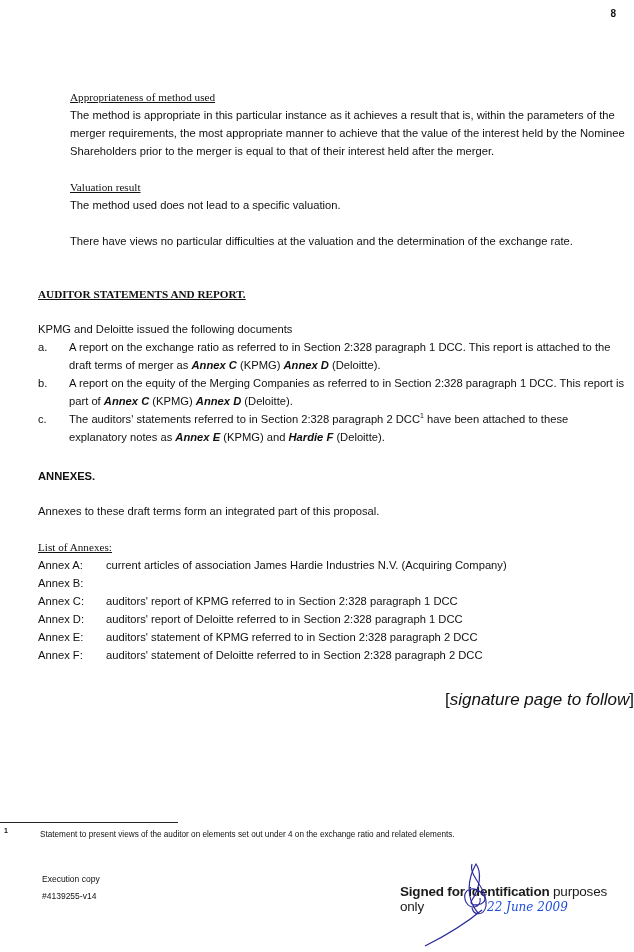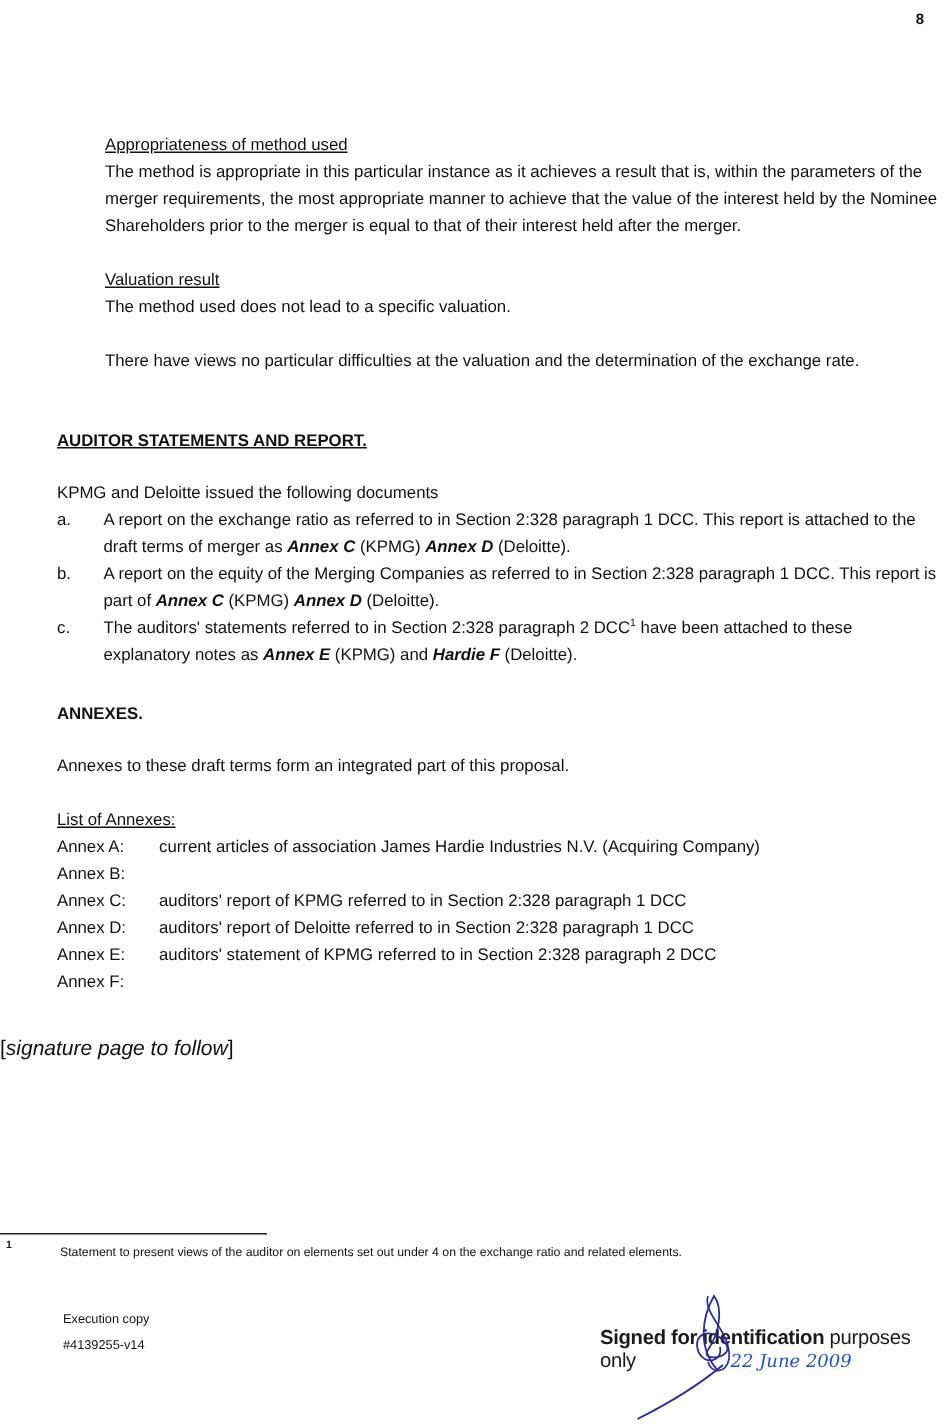--- a/index.html
+++ b/index.html
@@ -2,40 +2,40 @@
 <html><head>
 <meta charset="utf-8">
 <style>
   html, body { margin: 0; padding: 0; background: #ffffff; }
   body {
     width: 634px; height: 952px; position: relative; overflow: hidden;
     font-family: "Liberation Sans", sans-serif; color: #111111;
   }
   .abs { position: absolute; }
   .body-text { font-size: 11.2px; line-height: 18px; }
-  .u { text-decoration: underline; }
+  .u { text-decoration: underline; font-family: Liberation Serif, serif; }
   .page-number { right: 18px; top: 8px; font-size: 10px; font-weight: bold; }
   .sec1 { left: 70px; top: 88px; width: 555px; }
   .sec1 p { margin: 0; }
   .gap { height: 18px; }
   .h2 { font-size: 11.2px; font-weight: bold; }
   .auditor-h { left: 38px; top: 288px; }
   .intro { left: 38px; top: 320px; }
   .list { left: 38px; top: 338px; width: 590px; }
   .list-item { display: flex; }
   .list-marker { width: 31px; flex: none; }
   .list-text { flex: 1; }
   .list-text b { font-style: italic; }
   .annex-h { left: 38px; top: 470px; }
   .annex-intro { left: 38px; top: 502px; }
   .annex-list-title { left: 38px; top: 538px; }
   .annex-table { left: 38px; top: 556px; width: 590px; }
   .annex-row { display: flex; }
   .annex-key { width: 68px; flex: none; }
-  .sig-follow { left: 0; width: 634px; text-align: left; top: 690px; font-size: 14px; }
+  .sig-follow { left: 0; width: 634px; text-align: right; top: 690px; font-size: 17px; }
   .sig-follow i { font-style: italic; }
   .fn-rule { left: 0; top: 822px; width: 178px; border-top: 1px solid #222; }
   .fn-num { left: 4px; top: 827px; font-size: 7px; font-weight: bold; }
   .fn-text { left: 40px; top: 830px; font-size: 8.2px; }
   .exec1 { left: 42px; top: 874px; font-size: 8.5px; }
   .exec2 { left: 42px; top: 891px; font-size: 8.5px; }
   .stamp { left: 400px; top: 884px; font-size: 13.5px; font-weight: bold; color: #1b1b1b; letter-spacing: -0.2px; }
   .stamp .rest { font-weight: normal; }
   .hand-date { left: 487px; top: 900px; font-size: 12px; color: #1d4ed8; font-style: italic; font-family: "DejaVu Serif", serif; }
   .signature { left: 420px; top: 858px; }
@@ -93,20 +93,21 @@
   <div class="annex-row">
       <span class="annex-key">Annex D:</span>
       <span>auditors' report of Deloitte referred to in Section 2:328 paragraph 1 DCC</span>
     </div>
   <div class="annex-row">
       <span class="annex-key">Annex E:</span>
       <span>auditors' statement of KPMG referred to in Section 2:328 paragraph 2 DCC</span>
     </div>
   <div class="annex-row">
       <span class="annex-key">Annex F:</span>
+      <span>auditors' statement of Deloitte referred to in Section 2:328 paragraph 2 DCC</span>
     </div>
 </div>
 
 <div class="abs sig-follow"><span>[</span><i>signature page to follow</i><span>]</span></div>
 
 <div class="abs fn-rule"></div>
 <div class="abs fn-num">1</div>
 <div class="abs fn-text">Statement to present views of the auditor on elements set out under 4 on the exchange ratio and related elements.</div>
 
 <div class="abs exec1">Execution copy</div>

